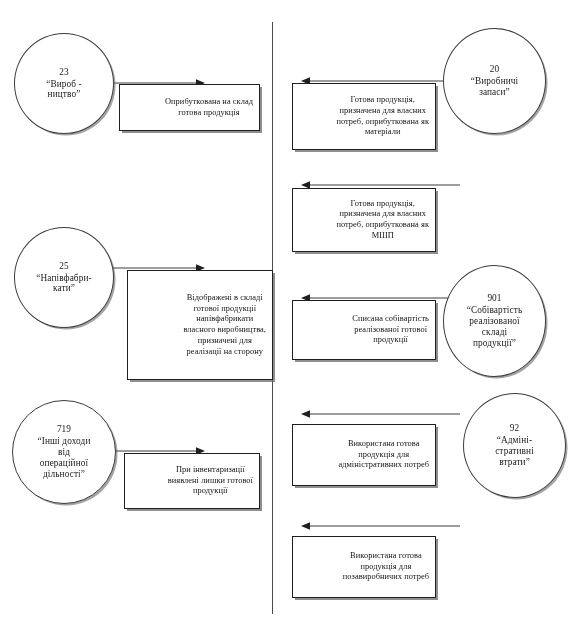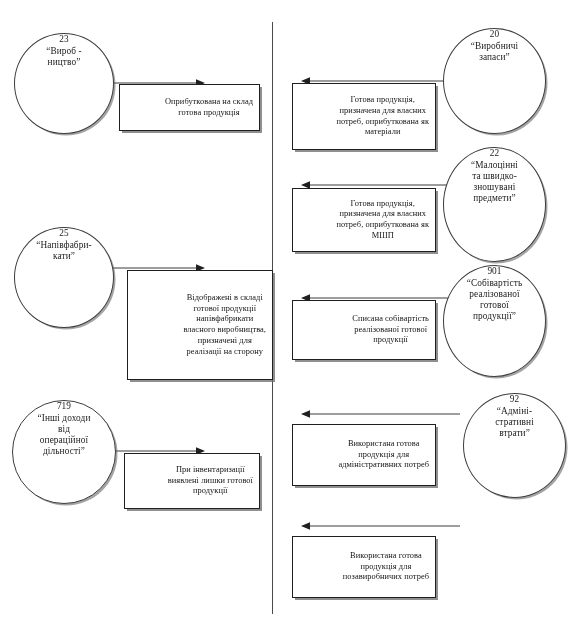--- a/index.html
+++ b/index.html
@@ -27,21 +27,21 @@
   }
 
   
   .node {
     position: absolute;
     border: 1.2px solid #3c3c3c;
     border-radius: 50%;
     background: #ffffff;
     box-shadow: 2px 2px 0 -0.5px rgba(90,90,90,0.55);
     display: flex;
-    align-items: flex-start;
+    align-items: center;
     justify-content: center;
     box-sizing: border-box;
     z-index: 3;
   }
   .node-text {
     text-align: center;
     line-height: 1.18;
     font-size: 9.3px;
     color: #1a1a1a;
     padding: 0 6px;
@@ -181,50 +181,41 @@
       <span>матеріали</span>
     </div>
   </div>
 
   <div class="conn" style="left:301px; top:180px;">
     <svg width="160" height="10" viewBox="0 0 160 10">
       <line x1="9" y1="5" x2="159" y2="5" stroke="#3c3c3c" stroke-width="1.1"></line>
       <polygon points="9,1.2 0,5 9,8.8" fill="#1f1f1f"></polygon>
     </svg>
   </div>
-  <div class="node" style="left:443px; top:147px; width:103px; height:115px;">
-    <div class="node-text">
-      <span class="node-code">22</span>
-      <span class="node-title">“Малоцінні</span>
-      <span class="node-title">та швидко-</span>
-      <span class="node-title">зношувані</span>
-      <span class="node-title">предмети”</span>
-    </div>
-  </div>
   <div class="opbox" style="left:292px; top:188px; width:144px; height:64px;">
     <div class="opbox-text">
       <span>Готова продукція,</span><br>
       <span>призначена для власних</span><br>
       <span>потреб, оприбуткована як</span><br>
       <span>МШП</span>
     </div>
   </div>
 
   <div class="conn" style="left:301px; top:293px;">
     <svg width="160" height="10" viewBox="0 0 160 10">
       <line x1="9" y1="5" x2="159" y2="5" stroke="#3c3c3c" stroke-width="1.1"></line>
       <polygon points="9,1.2 0,5 9,8.8" fill="#1f1f1f"></polygon>
     </svg>
   </div>
   <div class="node" style="left:443px; top:265px; width:103px; height:112px;">
     <div class="node-text">
       <span class="node-code">901</span>
       <span class="node-title">“Собівартість</span>
       <span class="node-title">реалізованої</span>
-      <span class="node-title">готової</span>
+      <span class="node-title">складі</span>
       <span class="node-title">продукції”</span>
     </div>
   </div>
   <div class="opbox" style="left:292px; top:300px; width:144px; height:60px;">
     <div class="opbox-text">
       <span>Списана собівартість</span><br>
       <span>реалізованої готової</span><br>
       <span>продукції</span>
     </div>
   </div>

